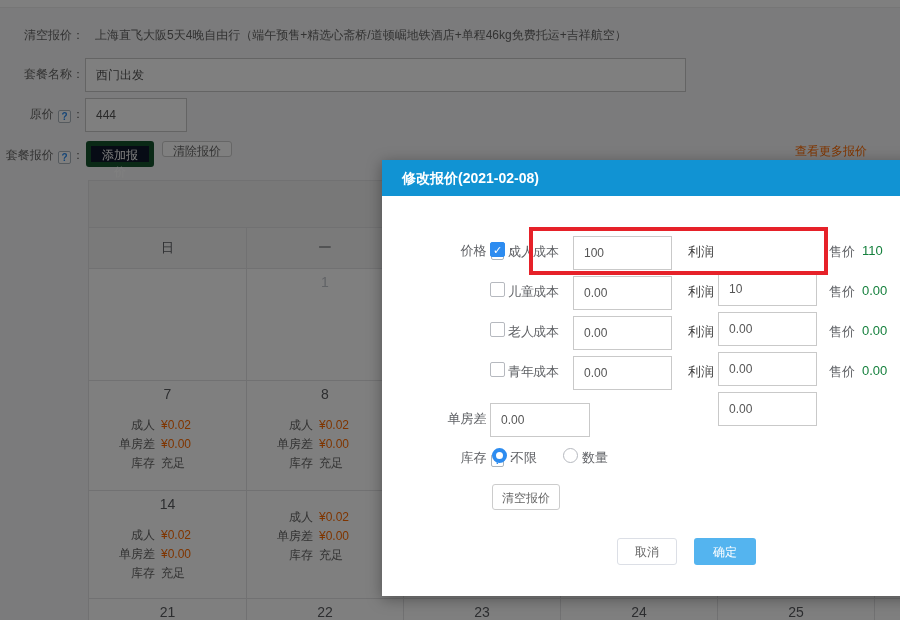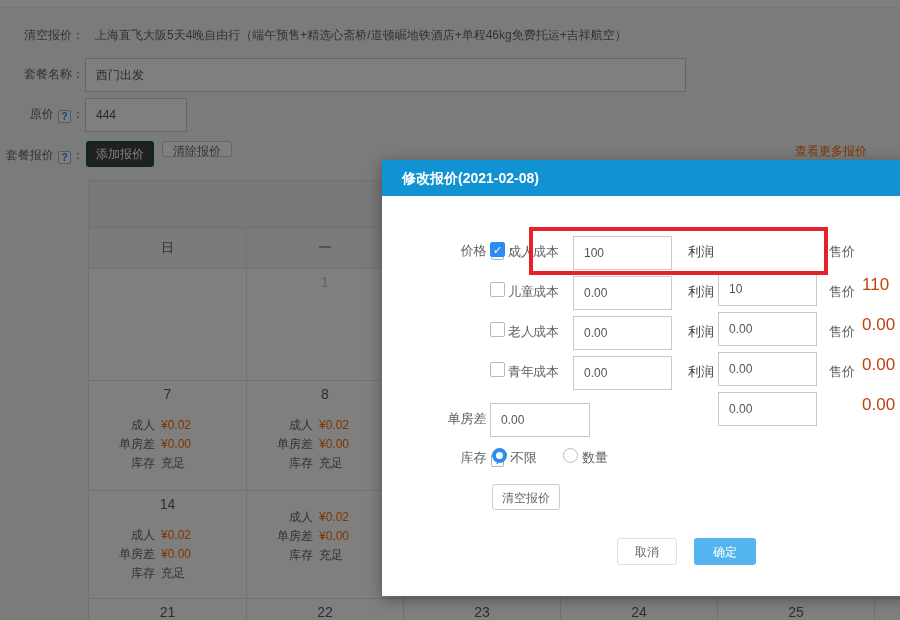--- a/index.html
+++ b/index.html
@@ -8,21 +8,21 @@
   .topstrip{position:absolute;left:0;top:0;width:900px;height:7px;background:#ffffff;border-bottom:1px solid #ededed;}
   .flabel{position:absolute;left:0;width:84px;text-align:right;font-size:12px;color:#666;}
   .fvalue{font-size:12px;color:#666;}
   .help{display:inline-block;width:13px;height:13px;line-height:12px;text-align:center;
     border:1px solid #aab4bd;border-radius:2px;color:#2d8cf0;background:#fff;font-size:10px;
     vertical-align:-2px;margin:0 1px;box-sizing:border-box;font-weight:bold;}
   .tinput{position:absolute;box-sizing:border-box;border:1px solid #c9c9c9;background:#fff;
     font-size:12px;color:#555;padding:16px 10px;font-family:inherit;}
   .btn{position:absolute;box-sizing:border-box;font-size:12px;text-align:center;border-radius:3px;
     font-family:inherit;cursor:pointer;}
-  .btn-blue{background:#404040;color:#fff;border:2px solid #14532d;}
+  .btn-blue{background:#0f172a;color:#fff;border:5px solid #14532d;}
   .btn-plain{background:#fff;color:#666;border:1px solid #ccc;}
   .more-link{position:absolute;left:795px;top:143px;font-size:12px;color:#ff6a00;text-decoration:none;}
 
   
   .calendar{position:absolute;left:88px;top:180px;width:942px;background:#fff;
     border:1px solid #e2e2e4;box-sizing:border-box;}
   .cal-toolbar{height:46px;background:#f0f0f1;border-bottom:1px solid #e2e2e4;}
   .cal-heads{display:flex;height:40px;background:#f4f4f5;border-bottom:1px solid #e2e2e4;}
   .cal-head{flex:0 0 157px;box-sizing:border-box;border-left:1px solid #e2e2e4;
     display:flex;align-items:center;justify-content:center;font-size:13px;color:#5a5c60;}
@@ -52,21 +52,21 @@
   .m-row .m-label{top:6px;}
   .cbx{position:absolute;left:108px;top:6px;width:15px;height:15px;box-sizing:border-box;
     border:1px solid #b6b9bf;border-radius:2px;background:#fff;}
   .cbx.checked{background:#2d8cf0;border-color:#2d8cf0;color:#fff;font-size:11px;line-height:14px;text-align:center;}
   .type-label{position:absolute;left:126px;top:7px;font-size:13px;color:#606266;}
   .cost-label{position:absolute;left:140px;width:48px;top:7px;text-align:center;font-size:13px;color:#606266;}
   .cost-input{left:191px;top:0;width:99px;height:28px;}
   .profit-label{position:absolute;left:284px;width:48px;top:7px;text-align:right;font-size:13px;color:#404040;}
   .profit-input{left:336px;top:0;width:99px;height:28px;margin-top:36px;}
   .sale-label{position:absolute;left:447px;top:7px;font-size:13px;color:#606266;}
-  .sale-value{position:absolute;left:480px;top:7px;font-size:17px;color:#c2410c;margin-top:32px;}
+  .sale-value{position:absolute;left:480px;top:7px;font-size:13px;color:#15803d;}
   .red-box{position:absolute;left:147px;top:67px;width:299px;height:48px;box-sizing:border-box;
     border:4px solid #e62129;pointer-events:none;z-index:5;}
   .room-row{position:absolute;top:243px;left:0;right:0;height:28px;}
   .room-input{left:108px;top:0;width:100px;height:28px;}
   .stock-row{position:absolute;top:288px;left:0;right:0;height:16px;}
   .radio{position:absolute;top:0;width:15px;height:15px;border-radius:50%;box-sizing:border-box;background:#fff;}
   .radio.sel{border:4.5px solid #2d8cf0;}
   .radio.unsel{border:1px solid #b6b9bf;}
   .radio-label{position:absolute;top:1px;font-size:13px;color:#606266;}
   .clear-btn{left:110px;top:324px;width:68px;height:26px;line-height:24px;}

